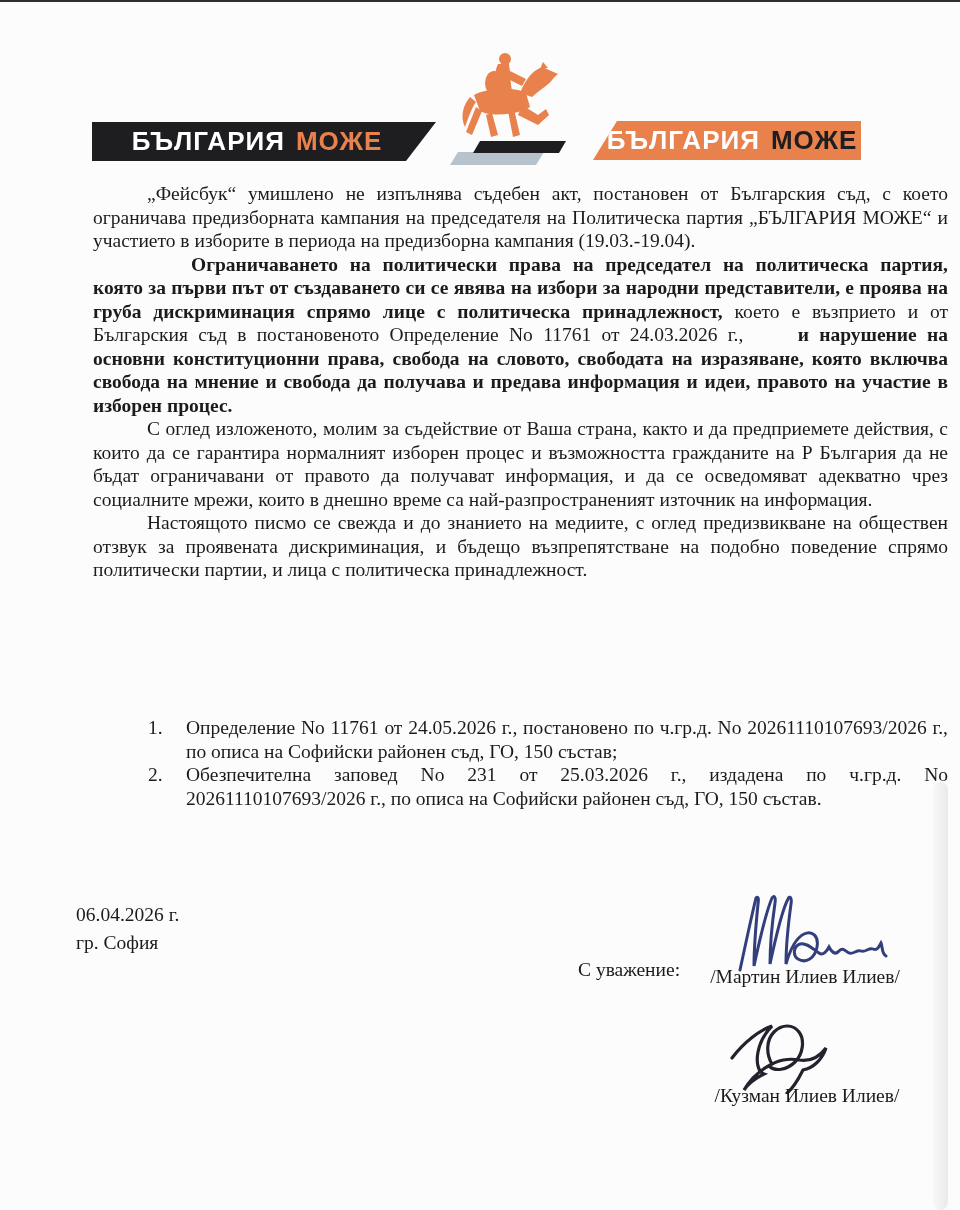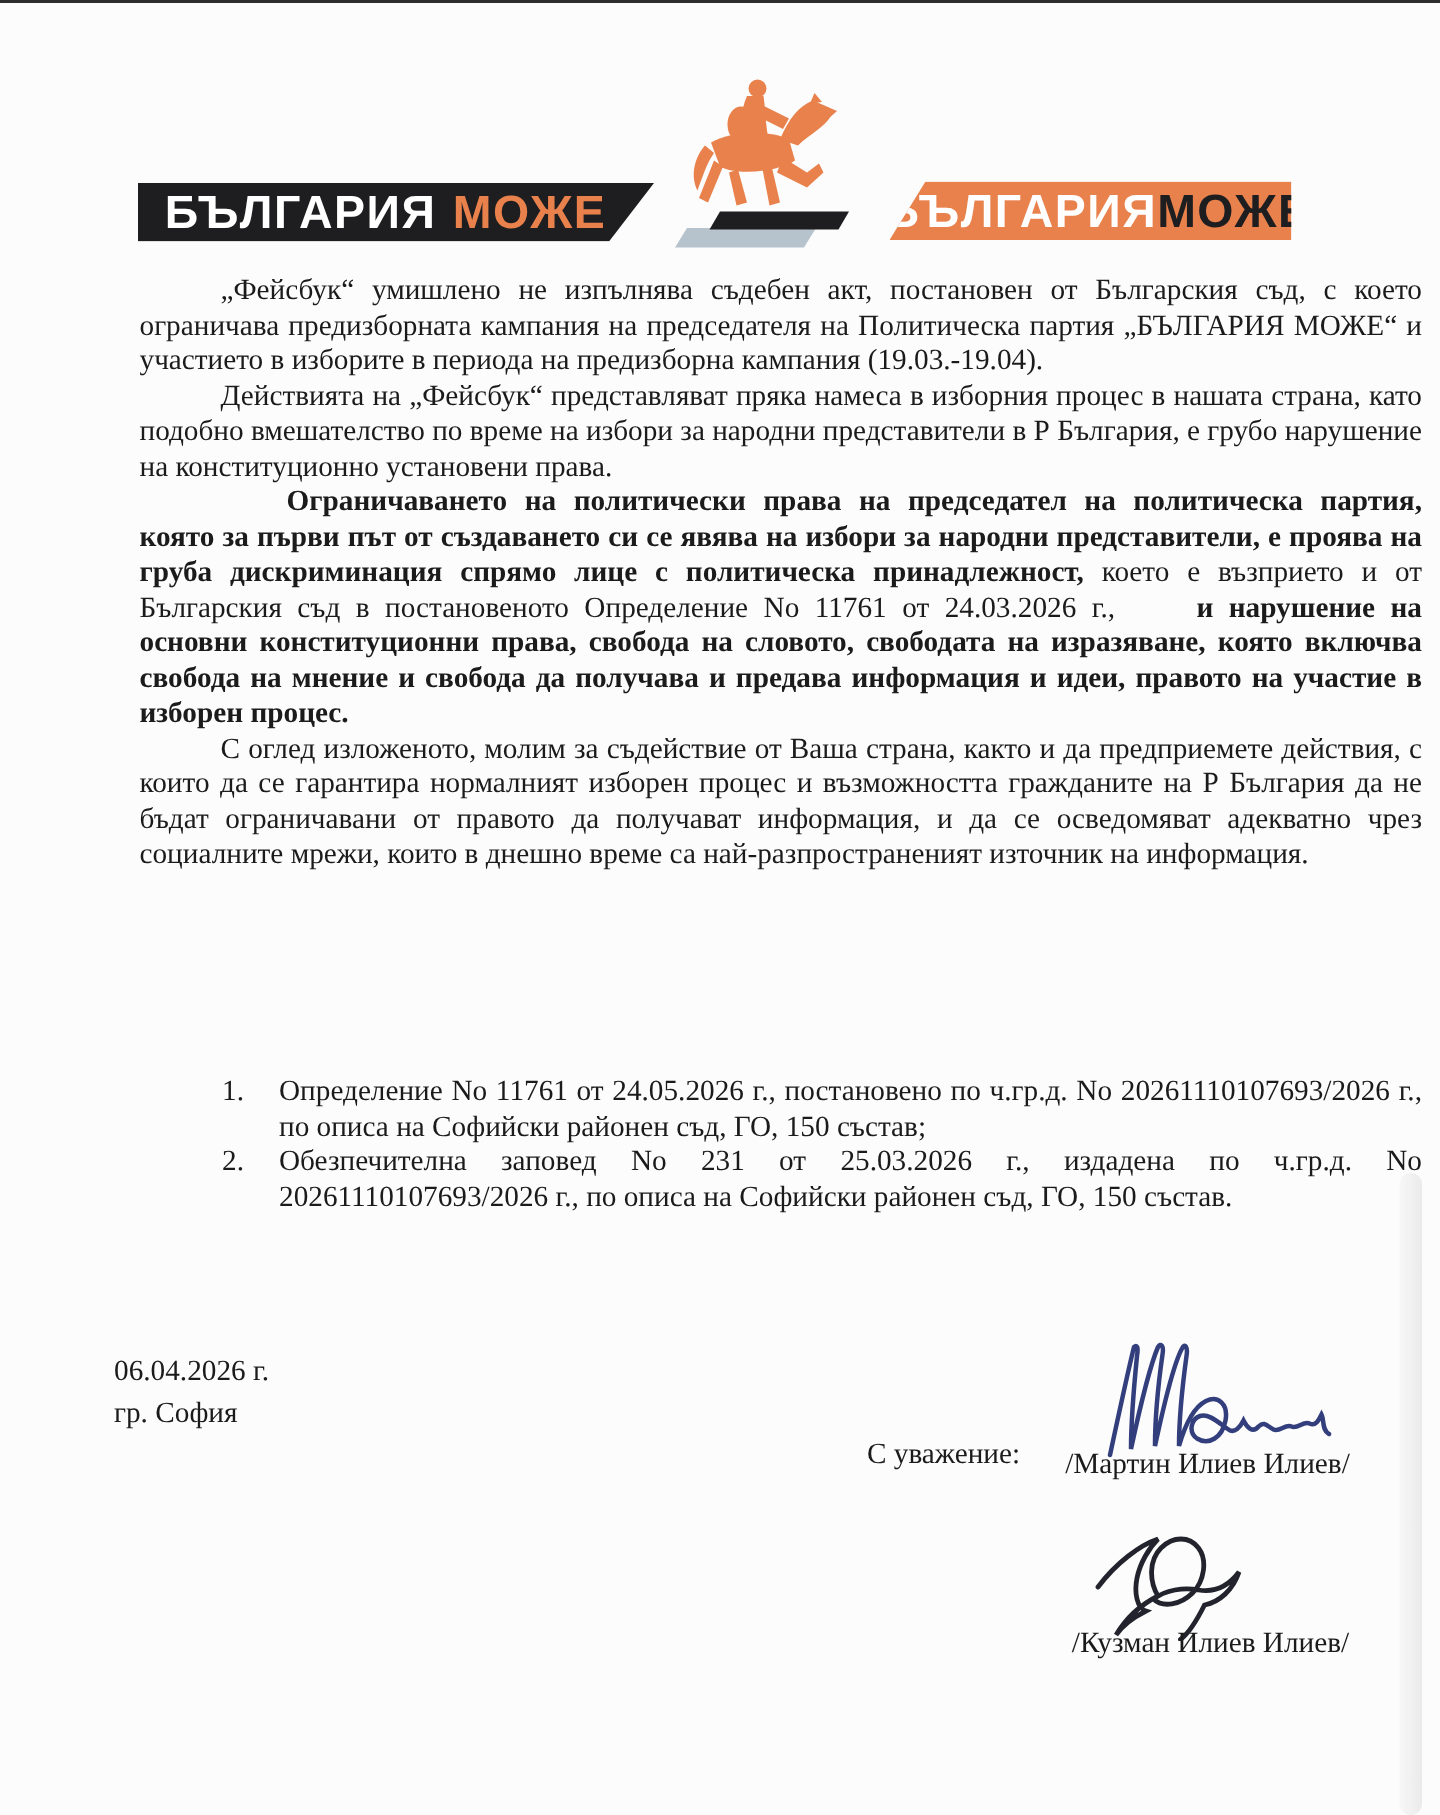--- a/index.html
+++ b/index.html
@@ -7,21 +7,21 @@
     width:960px;height:1210px;position:relative;overflow:hidden;
     background:#fcfcfc;color:#1b1b1b;
     font-family:"Liberation Serif","DejaVu Serif",serif;
   }
   .top-edge{position:absolute;top:0;left:0;width:960px;height:2px;background:#2f2f2f;}
 
   
   .banner{
     position:absolute;height:39px;display:flex;align-items:center;justify-content:center;
     font-family:"Liberation Sans","DejaVu Sans",sans-serif;font-weight:bold;
-    font-size:31px;letter-spacing:1px;white-space:nowrap;
+    font-size:26px;letter-spacing:1px;white-space:nowrap;
   }
   .banner .w{color:#ffffff;}
   .banner .gap{width:11px;}
   .banner-left{
     left:92px;top:122px;width:344px;background:#1e1e21;
     clip-path:polygon(0 0,100% 0,calc(100% - 30px) 100%,0 100%);
     padding-right:14px;box-sizing:border-box;
   }
   .banner-left .accent{color:#e8814b;}
   .banner-right{
@@ -101,23 +101,23 @@
 
   <div class="banner banner-right">
     <span class="w">БЪЛГАРИЯ</span>
     <span class="gap"></span>
     <span class="dark">МОЖЕ</span>
   </div>
 </header>
 
 <main class="letter-body" id="paragraphs">
     <p><span>„Фейсбук“ умишлено не изпълнява съдебен акт, постановен от Българския съд, с което ограничава предизборната кампания на председателя на Политическа партия „БЪЛГАРИЯ МОЖЕ“ и участието в изборите в периода на предизборна кампания (19.03.-19.04).</span></p>
-    <p><span>Действията на „Фейсбук“ представляват пряка намеса в изборния процес в нашата страна, като подобно вмешателство по време на избори за народни представители в Р България, е грубо нарушение на конституционно установени права.</span></p>
     <p><b>Ограничаването на политически права на председател на политическа партия, която за първи път от създаването си се явява на избори за народни представители, е проява на груба дискриминация спрямо лице с политическа принадлежност,</b><span> което е възприето и от Българския съд в постановеното Определение No 11761 от 24.03.2026 г., </span><b>и нарушение на основни конституционни права, свобода на словото, свободата на изразяване, която включва свобода на мнение и свобода да получава и предава информация и идеи, правото на участие в изборен процес.</b></p>
     <p><span>С оглед изложеното, молим за съдействие от Ваша страна, както и да предприемете действия, с които да се гарантира нормалният изборен процес и възможността гражданите на Р България да не бъдат ограничавани от правото да получават информация, и да се осведомяват адекватно чрез социалните мрежи, които в днешно време са най-разпространеният източник на информация.</span></p>
+    <p><span>Настоящото писмо се свежда и до знанието на медиите, с оглед предизвикване на обществен отзвук за проявената дискриминация, и бъдещо възпрепятстване на подобно поведение спрямо политически партии, и лица с политическа принадлежност.</span></p>
   </main>
 
 <section class="attachments">
   <div id="att-list">
       <div class="att-item">
         <span class="att-num">1.</span>
         <span class="att-text">Определение No 11761 от 24.05.2026 г., постановено по ч.гр.д. No 20261110107693/2026 г., по описа на Софийски районен съд, ГО, 150 състав;</span>
       </div>
       <div class="att-item">
         <span class="att-num">2.</span>

